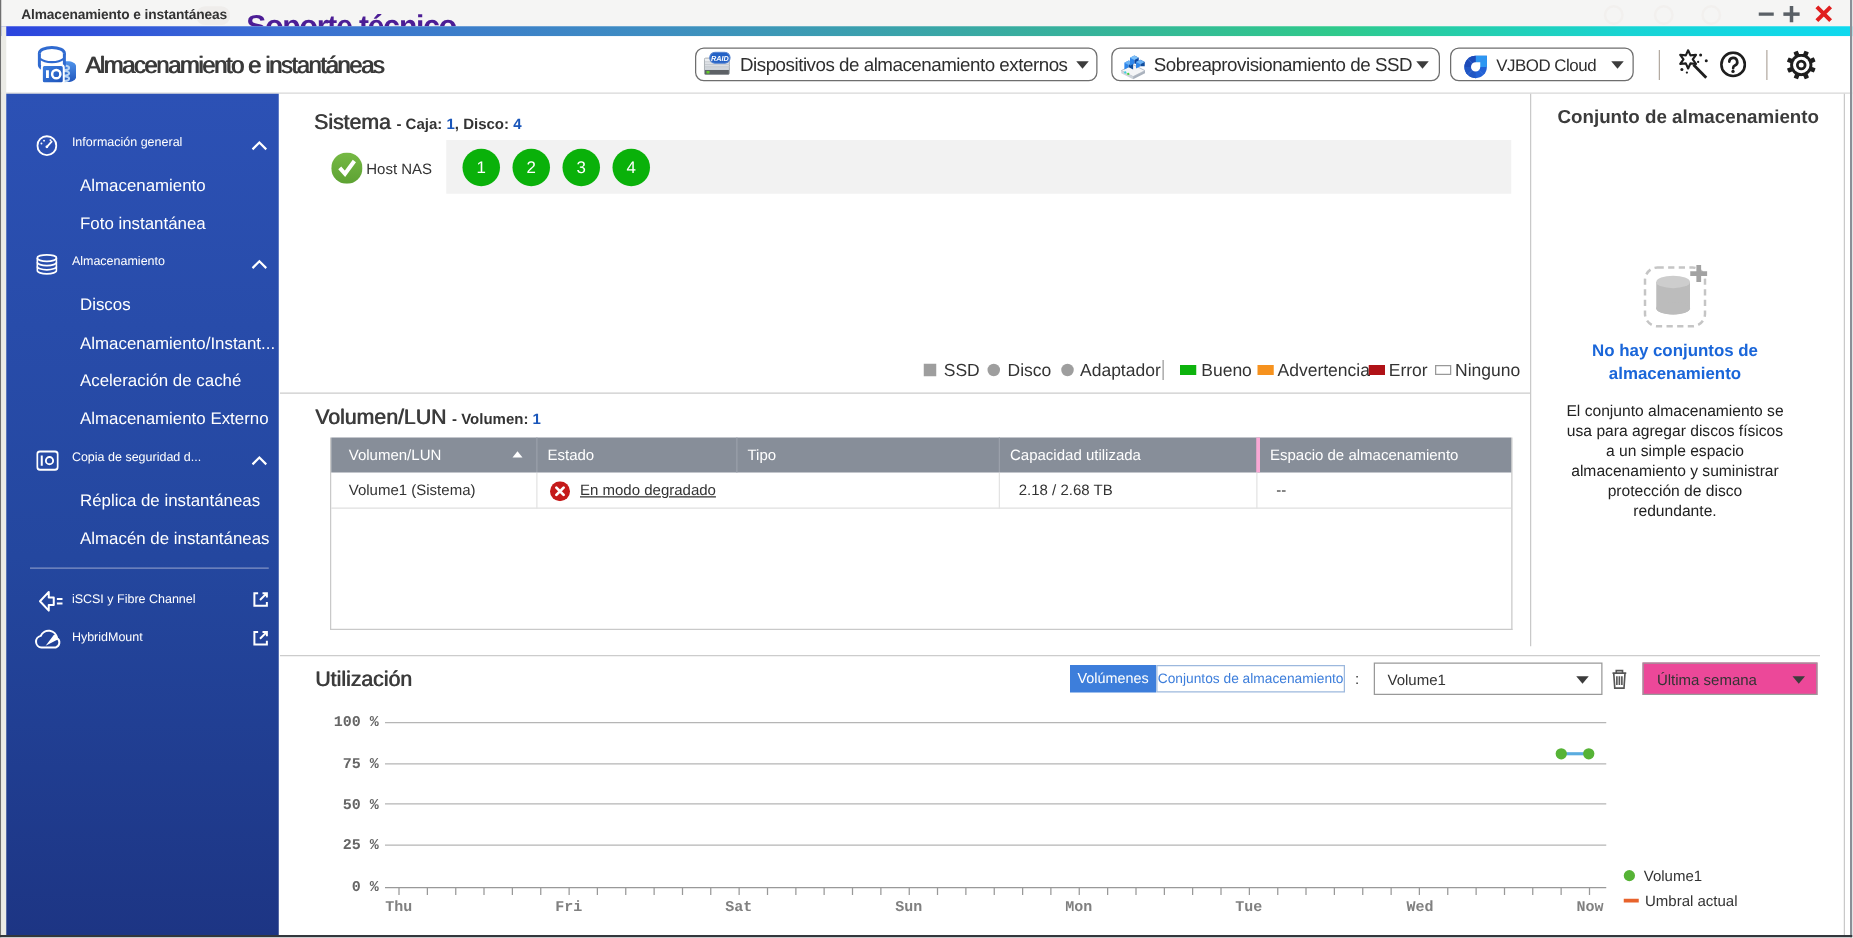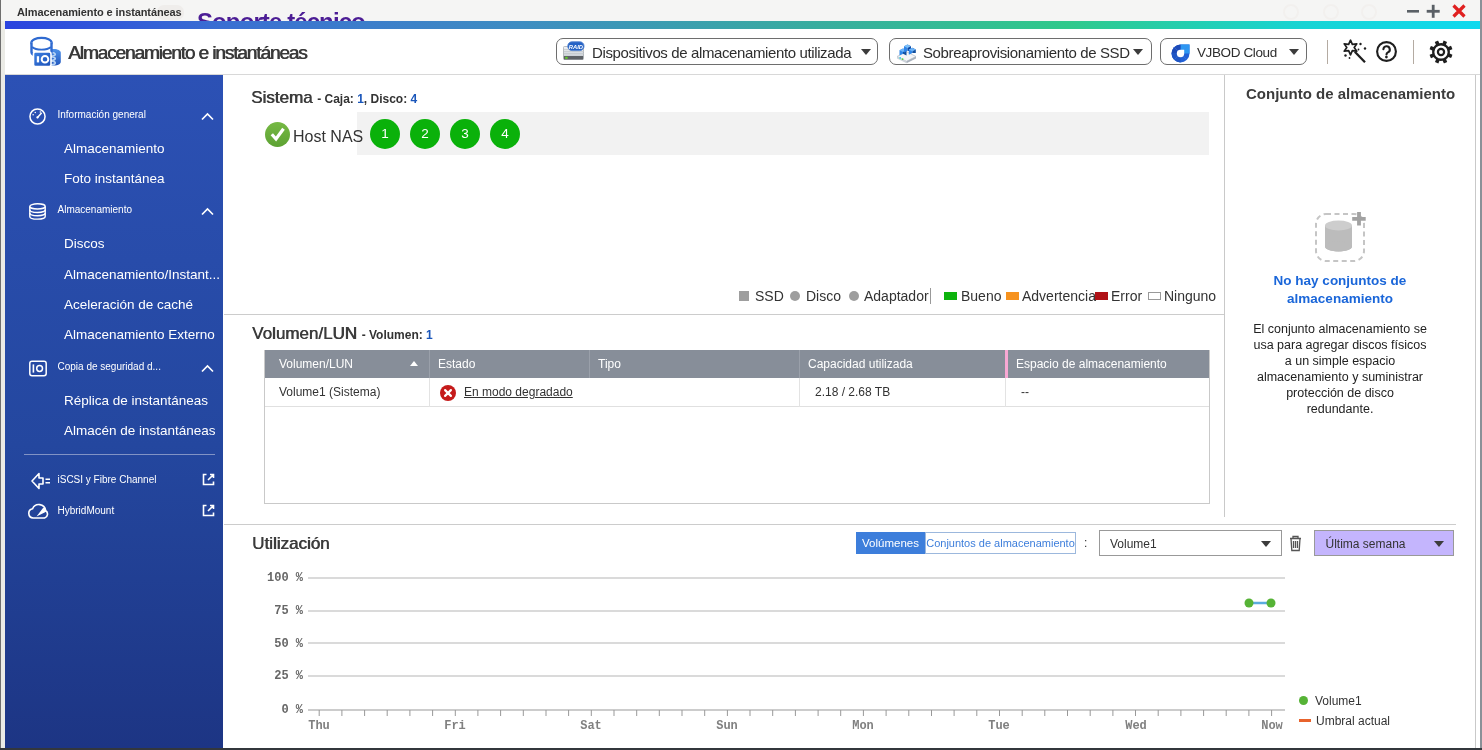--- a/index.html
+++ b/index.html
@@ -69,21 +69,21 @@
           <stop offset="1" stop-color="#e6e9ec"></stop>
         </linearGradient>
       </defs>
     <rect x="0.5" y="5.5" width="20" height="13" rx="1" fill="url(#rg)" stroke="#a6abb0" stroke-width="0.8"></rect>
     <path d="M1 8.5 h20 M1 10.5 h20 M1 12.5 h20" stroke="#c0c5ca" stroke-width="0.7"></path>
     <rect x="0.9" y="15" width="19.2" height="3.5" fill="#5d6166"></rect>
     <rect x="2.2" y="15.8" width="2.4" height="2" fill="#62cc2a"></rect>
     <rect x="4.8" y="0.8" width="16.2" height="8.8" rx="4.2" fill="#2462c6" stroke="#5583cf" stroke-width="0.9"></rect>
     <text x="12.9" y="7.6" font-size="5.8" font-weight="bold" font-style="italic" fill="#fff" text-anchor="middle" font-family="Liberation Sans">RAID</text>
   </svg>
-  <span class="hbtxt" style="left:35px">Dispositivos de almacenamiento utilizada</span>
+  <span class="hbtxt" style="left:35px">Dispositivos de almacenamiento externos</span>
   <span class="caret" style="right:6px;top:10px"></span>
 </div>
 <div class="hbtn" style="left:889px;width:263px">
   <svg class="abs" style="left:5px;top:3px" width="23" height="22" viewBox="0 0 23 22">
     <path d="M2 14.5 L11.5 9.7 L21 14.5 L11.5 19.3 Z" fill="#f4f5f7" stroke="#b9c0ca" stroke-width="0.8"></path>
     <path d="M2 14.5 v2 L11.5 21.3 v-2 Z" fill="#cdd3da"></path>
     <path d="M21 14.5 v2 L11.5 21.3 v-2 Z" fill="#aab2bd"></path>
     <circle cx="5.2" cy="15.9" r="0.9" fill="#35d3e0"></circle>
     <circle cx="7.6" cy="17.1" r="0.9" fill="#4ad23c"></circle>
     <g>
@@ -217,21 +217,21 @@
 <svg class="abs" style="left:264.5px;top:121.5px" width="25" height="25" viewBox="0 0 25 25">
   <defs>
       <linearGradient id="ggrad" x1="0" y1="0" x2="0" y2="1">
         <stop offset="0" stop-color="#76b944"></stop>
         <stop offset="1" stop-color="#5da233"></stop>
       </linearGradient>
     </defs>
   <circle cx="12.5" cy="12.5" r="12.5" fill="url(#ggrad)"></circle>
   <path d="M6.8 12.3 L11 17 L18.5 6.8" stroke="#fff" stroke-width="3.2" fill="none"></path>
 </svg>
-<div class="abs" style="left:293px;top:128px;font-size:16px;color:#333">Host NAS</div>
+<div class="abs" style="left:293px;top:128px;font-size:12px;color:#333">Host NAS</div>
 <div style="position:absolute;left:370px;top:119px;width:30px;height:30px;border-radius:50%;background:#0ab10a;color:#fff;font-size:13.5px;text-align:center;line-height:30px">1</div>
 <div style="position:absolute;left:410px;top:119px;width:30px;height:30px;border-radius:50%;background:#0ab10a;color:#fff;font-size:13.5px;text-align:center;line-height:30px">2</div>
 <div style="position:absolute;left:450px;top:119px;width:30px;height:30px;border-radius:50%;background:#0ab10a;color:#fff;font-size:13.5px;text-align:center;line-height:30px">3</div>
 <div style="position:absolute;left:490px;top:119px;width:30px;height:30px;border-radius:50%;background:#0ab10a;color:#fff;font-size:13.5px;text-align:center;line-height:30px">4</div>
 
 <span class="lgs" style="left:739px;background:#9e9e9e"></span>
 <span class="lg" style="left:755px">SSD</span>
 <span class="lgs" style="left:790px;background:#9e9e9e;border-radius:50%"></span>
 <span class="lg" style="left:806px">Disco</span>
 <span class="lgs" style="left:849px;background:#9e9e9e;border-radius:50%"></span>
@@ -289,21 +289,21 @@
 <div class="abs" style="left:1099px;top:530px;width:183px;height:26px;border:1px solid #999;background:#fff">
   <span style="position:absolute;left:10px;top:6px;font-size:12px;color:#333">Volume1</span>
   <span class="caret" style="right:10px;top:10px"></span>
 </div>
 <svg class="abs" style="left:1288px;top:534px" width="15" height="18" viewBox="0 0 15 18">
   <g fill="none" stroke="#555" stroke-width="1.3">
   <path d="M2 4.5 h11 M5 4.5 v-2 h5 v2 M3 4.5 l.8 12 h7.4 l.8-12"></path>
   <path d="M5.5 7 v7 M7.5 7 v7 M9.5 7 v7"></path>
   </g>
 </svg>
-<div class="abs" style="left:1313.5px;top:530px;width:140px;height:26px;border:1px solid #999;background:#c4b5fd">
+<div class="abs" style="left:1313.5px;top:530px;width:140px;height:26px;border:1px solid #999;background:#ec4899">
   <span style="position:absolute;left:11px;top:6px;font-size:12px;color:#333">Última semana</span>
   <span class="caret" style="right:9px;top:10px"></span>
 </div>
 
 <div class="yl" style="top:570.5px">100 %</div>
 <div class="yl" style="top:604px">75 %</div>
 <div class="yl" style="top:636.5px">50 %</div>
 <div class="yl" style="top:669px">25 %</div>
 <div class="yl" style="top:703px">0 %</div>
 <svg class="abs" style="left:0;top:0;pointer-events:none" width="1482" height="750" viewBox="0 0 1482 750">

